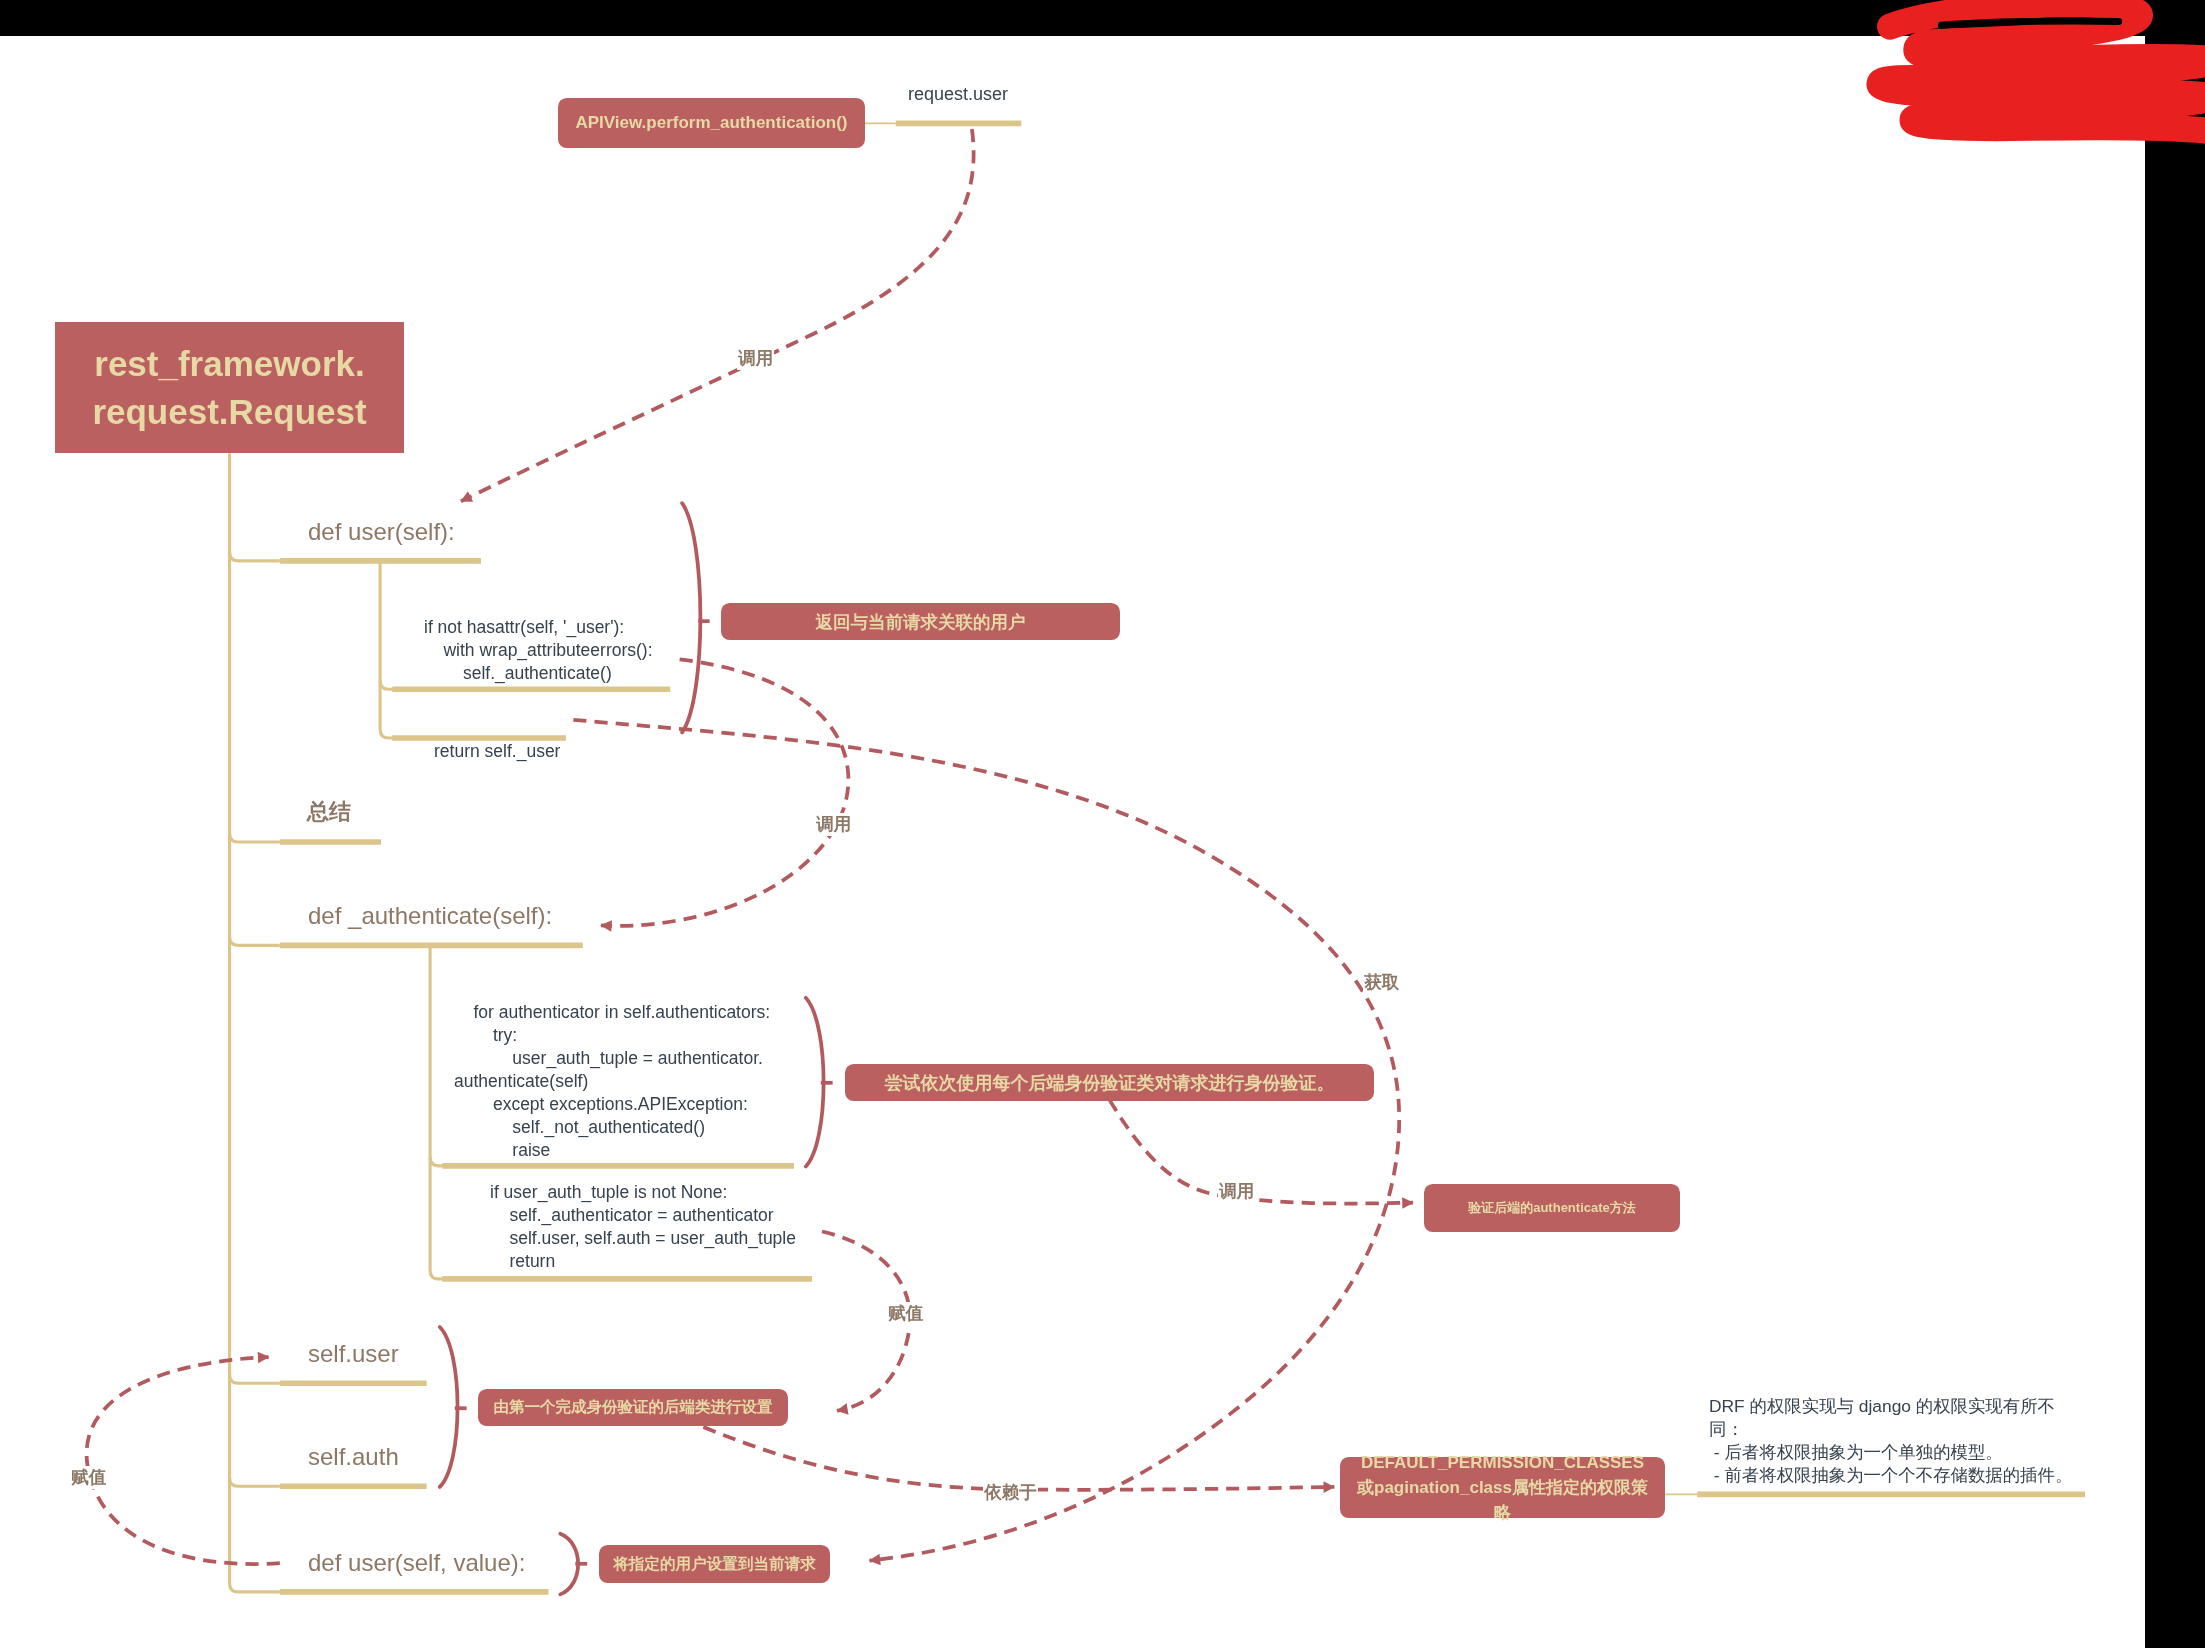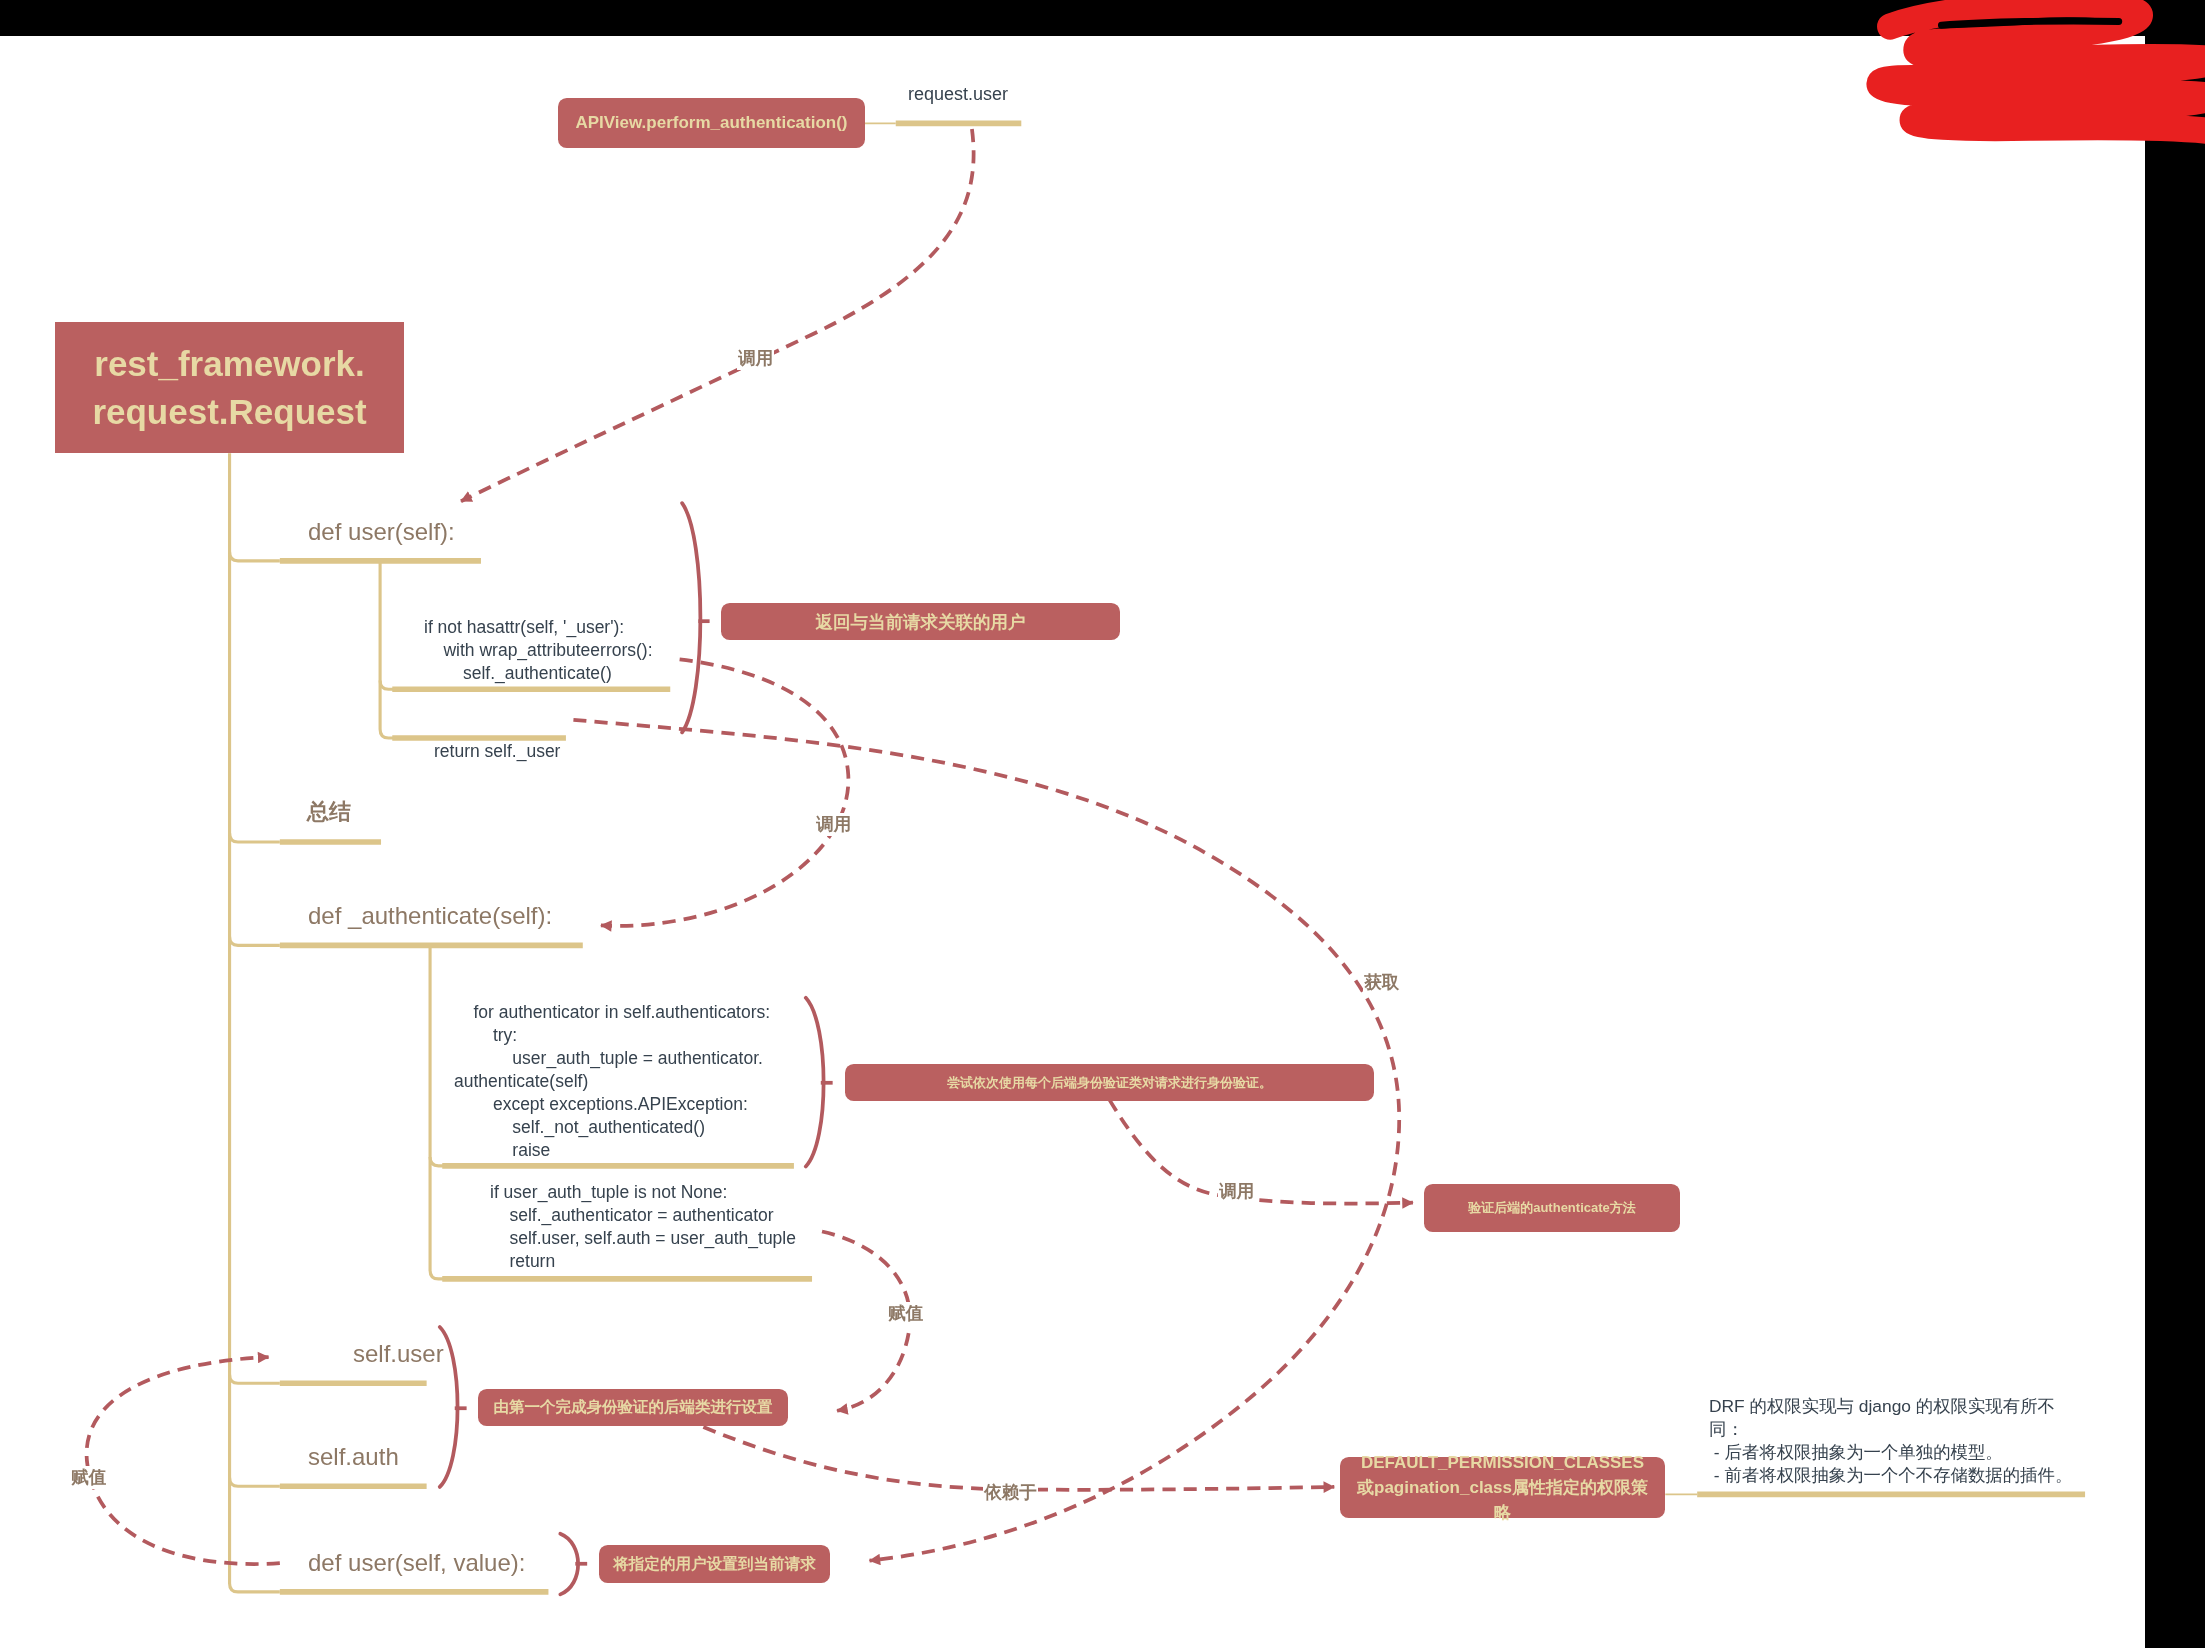--- a/index.html
+++ b/index.html
@@ -102,21 +102,21 @@
   </div>
 
   <div class="bub" style="left:558px;top:98px;width:307px;height:50px;font-size:17px;">
     <span>APIView.perform_authentication()</span>
   </div>
   <div class="brn" style="left:908px;top:84px;color:#36424E;font-size:18px;"><span>request.user</span></div>
 
   <div class="brn" style="left:308px;top:518px;"><span>def user(self):</span></div>
   <div class="brn" style="left:307px;top:797px;font-weight:bold;font-size:22px;"><span>总结</span></div>
   <div class="brn" style="left:308px;top:902px;"><span>def _authenticate(self):</span></div>
-  <div class="brn" style="left:308px;top:1340px;margin-left:45px;"><span>self.user</span></div>
+  <div class="brn" style="left:308px;top:1340px;"><span>self.user</span></div>
   <div class="brn" style="left:308px;top:1443px;"><span>self.auth</span></div>
   <div class="brn" style="left:308px;top:1549px;"><span>def user(self, value):</span></div>
 
   <div class="code" style="left:424px;top:616px;width:269px;">if not hasattr(self, '_user'):
     with wrap_attributeerrors():
         self._authenticate()</div>
   <div class="code" style="left:424px;top:740px;width:269px;margin-left:10px;">return self._user</div>
   <div class="code" style="left:454px;top:1001px;width:387px;">    for authenticator in self.authenticators:
         try:
             user_auth_tuple = authenticator.
@@ -125,21 +125,21 @@
             self._not_authenticated()
             raise</div>
   <div class="code" style="left:490px;top:1181px;width:350px;">if user_auth_tuple is not None:
     self._authenticator = authenticator
     self.user, self.auth = user_auth_tuple
     return</div>
 
   <div class="bub" style="left:721px;top:603px;width:399px;height:37px;font-size:17.5px;">
     <span>返回与当前请求关联的用户</span>
   </div>
-  <div class="bub" style="left:845px;top:1064px;width:529px;height:37px;font-size:13px;">
+  <div class="bub" style="left:845px;top:1064px;width:529px;height:37px;font-size:18px;">
     <span>尝试依次使用每个后端身份验证类对请求进行身份验证。</span>
   </div>
   <div class="bub" style="left:1424px;top:1166px;width:256px;height:48px;font-size:13px;margin-top:18px;">
     <span>验证后端的authenticate方法</span>
   </div>
   <div class="bub" style="left:478px;top:1389px;width:310px;height:37px;font-size:15.5px;">
     <span>由第一个完成身份验证的后端类进行设置</span>
   </div>
   <div class="bub" style="left:599px;top:1545px;width:231px;height:38px;font-size:15.6px;">
     <span>将指定的用户设置到当前请求</span>

